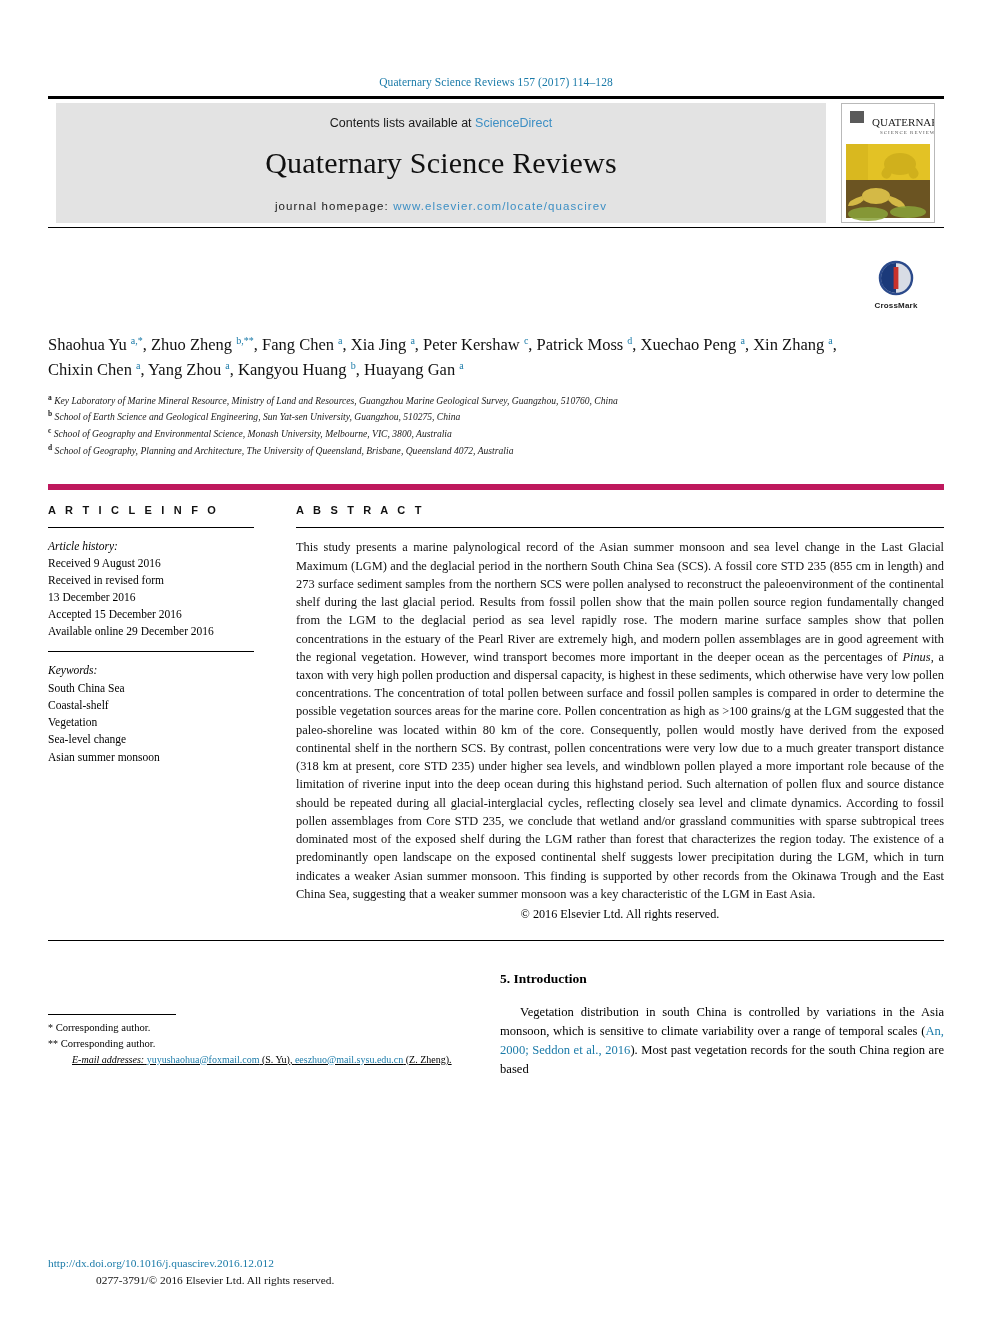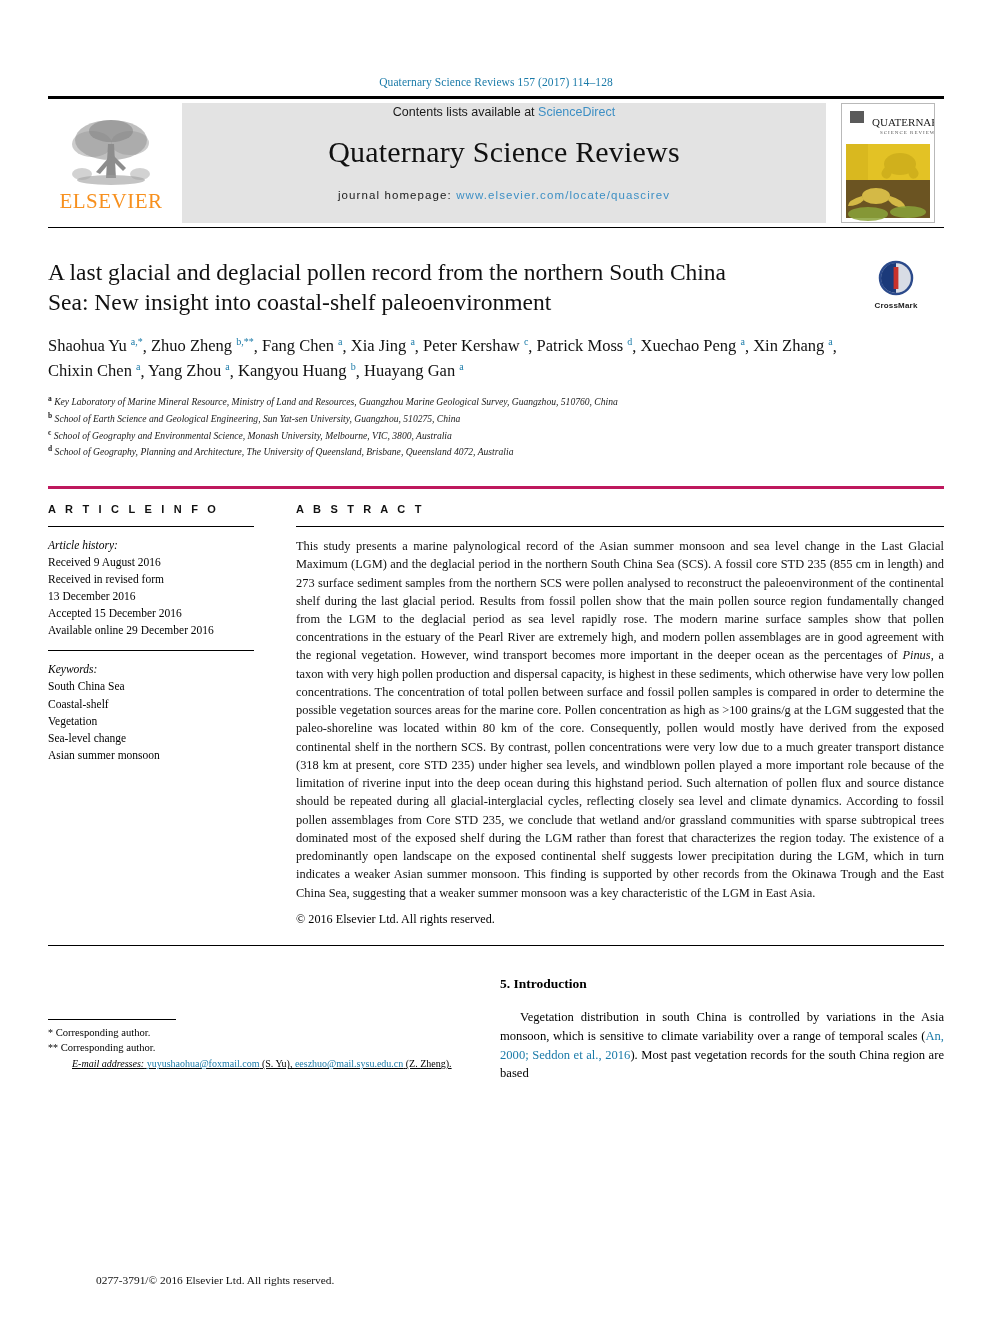--- a/index.html
+++ b/index.html
@@ -59,20 +59,21 @@
     letter-spacing: .5px;
     line-height: 1;
     margin-top: 1px;
   }
   .journal-cell {
     flex: 1 1 auto;
     background: #e3e3e3;
     display: flex;
     flex-direction: column;
     align-items: center;
+    justify-content: center;
     margin: 4px 6px 4px 8px;
   }
   .contents-line {
     font-family: "Liberation Sans", sans-serif;
     font-size: 12.5px;
     color: #1a1a1a;
     margin-top: 2px;
   }
   .contents-line .sd {
     color: #3d8fc4;
@@ -160,21 +161,21 @@
   .affiliations .marker {
     font-style: normal;
     font-size: 7.5px;
     vertical-align: super;
     font-weight: bold;
   }
 
   
   .info-abstract {
     margin-top: 26px;
-    border-top: 3px solid #be185d;
+    border-top: 6px solid #be185d;
     padding-top: 14px;
     display: flex;
   }
   .col-info {
     width: 228px;
     flex: 0 0 228px;
     padding-right: 22px;
     box-sizing: border-box;
   }
   .col-abstract {
@@ -202,22 +203,22 @@
   .kw-line { font-size: 11.5px; line-height: 1.5; }
 
   .abstract-body {
     font-size: 12.4px;
     line-height: 1.47;
     text-align: justify;
     color: #111;
   }
   .abstract-body i { font-style: italic; }
   .copyright {
-    margin-top: 10px;
-    text-align: left;
+    margin-top: 4px;
+    text-align: center;
     font-size: 12.2px;
   }
 
   
   .mid-rule {
     border-top: 1px solid #000;
     margin-top: 18px;
   }
 
   
@@ -299,37 +300,20 @@
 </style>
 </head>
 <body>
 
 <div class="page">
 
   <div class="running-head">Quaternary Science Reviews 157 (2017) 114–128</div>
 
   <div class="masthead">
 
-    <div class="elsevier-cell">
-      <svg class="elsevier-tree" width="82" height="74" viewBox="0 0 82 74">
-        <g fill="#6e6e6e">
-          <ellipse cx="41" cy="24" rx="36" ry="20" fill="#8a8a8a" opacity="0.55"></ellipse>
-          <ellipse cx="22" cy="28" rx="20" ry="13" fill="#9a9a9a" opacity="0.5"></ellipse>
-          <ellipse cx="60" cy="27" rx="19" ry="12" fill="#9a9a9a" opacity="0.5"></ellipse>
-          <ellipse cx="41" cy="15" rx="22" ry="11" fill="#7d7d7d" opacity="0.5"></ellipse>
-          <path d="M38 28 L36 62 L46 62 L44 28 Z" fill="#8d8d8d"></path>
-          <path d="M40 40 L26 56 L30 58 L42 44 Z" fill="#8d8d8d"></path>
-          <path d="M42 38 L56 52 L53 55 L41 43 Z" fill="#8d8d8d"></path>
-          <ellipse cx="41" cy="64" rx="34" ry="5" fill="#9c9c9c" opacity="0.6"></ellipse>
-          <ellipse cx="12" cy="58" rx="10" ry="6" fill="#a5a5a5" opacity="0.5"></ellipse>
-          <ellipse cx="70" cy="58" rx="10" ry="6" fill="#a5a5a5" opacity="0.5"></ellipse>
-        </g>
-      </svg>
-      <div class="elsevier-word">ELSEVIER</div>
-    </div>
 
     <div class="journal-cell">
       <div class="contents-line">
         <span>Contents lists available at </span><span class="sd">ScienceDirect</span>
       </div>
       <div class="journal-title">Quaternary Science Reviews</div>
       <div class="homepage-line">
         <span>journal homepage: </span><span class="url">www.elsevier.com/locate/quascirev</span>
       </div>
     </div>
@@ -358,21 +342,20 @@
           <g fill="#8aa33a" opacity="0.85">
             <ellipse cx="26" cy="110" rx="20" ry="7"></ellipse>
             <ellipse cx="66" cy="108" rx="18" ry="6"></ellipse>
           </g>
         </svg>
       </div>
     </div>
   </div>
 
   <div class="title-block">
-    <h1 class="article-title">A last glacial and deglacial pollen record from the northern South China Sea: New insight into coastal-shelf paleoenvironment</h1>
     <div class="crossmark">
       <svg width="36" height="36" viewBox="0 0 36 36">
         <circle cx="18" cy="18" r="16" fill="#ffffff" stroke="#2b4a8b" stroke-width="2.5"></circle>
         <path d="M18 3 A15 15 0 0 0 18 33 Z" fill="#1b3a7a"></path>
         <path d="M18 3 A15 15 0 0 1 18 33 Z" fill="#8e9ab5" opacity="0.35"></path>
         <rect x="15.6" y="7" width="4.8" height="22" fill="#c8322c"></rect>
       </svg>
       <div class="crossmark-label">CrossMark</div>
     </div>
   </div>
@@ -430,16 +413,17 @@
       </div>
     </div>
 
     <div class="bottom-right">
       <div class="intro-head">5. Introduction</div>
       <div class="intro-para"><span>Vegetation distribution in south China is controlled by variations in the Asia monsoon, which is sensitive to climate variability over a range of temporal scales (</span><span class="cite">An, 2000; Seddon et al., 2016</span><span>). Most past vegetation records for the south China region are based</span></div>
     </div>
   </div>
 
   <div class="doi-block">
+    <div class="doi-line">http://dx.doi.org/10.1016/j.quascirev.2016.12.012</div>
     <div class="issn-line">0277-3791/© 2016 Elsevier Ltd. All rights reserved.</div>
   </div>
 
 </div>
 
 </body></html>

